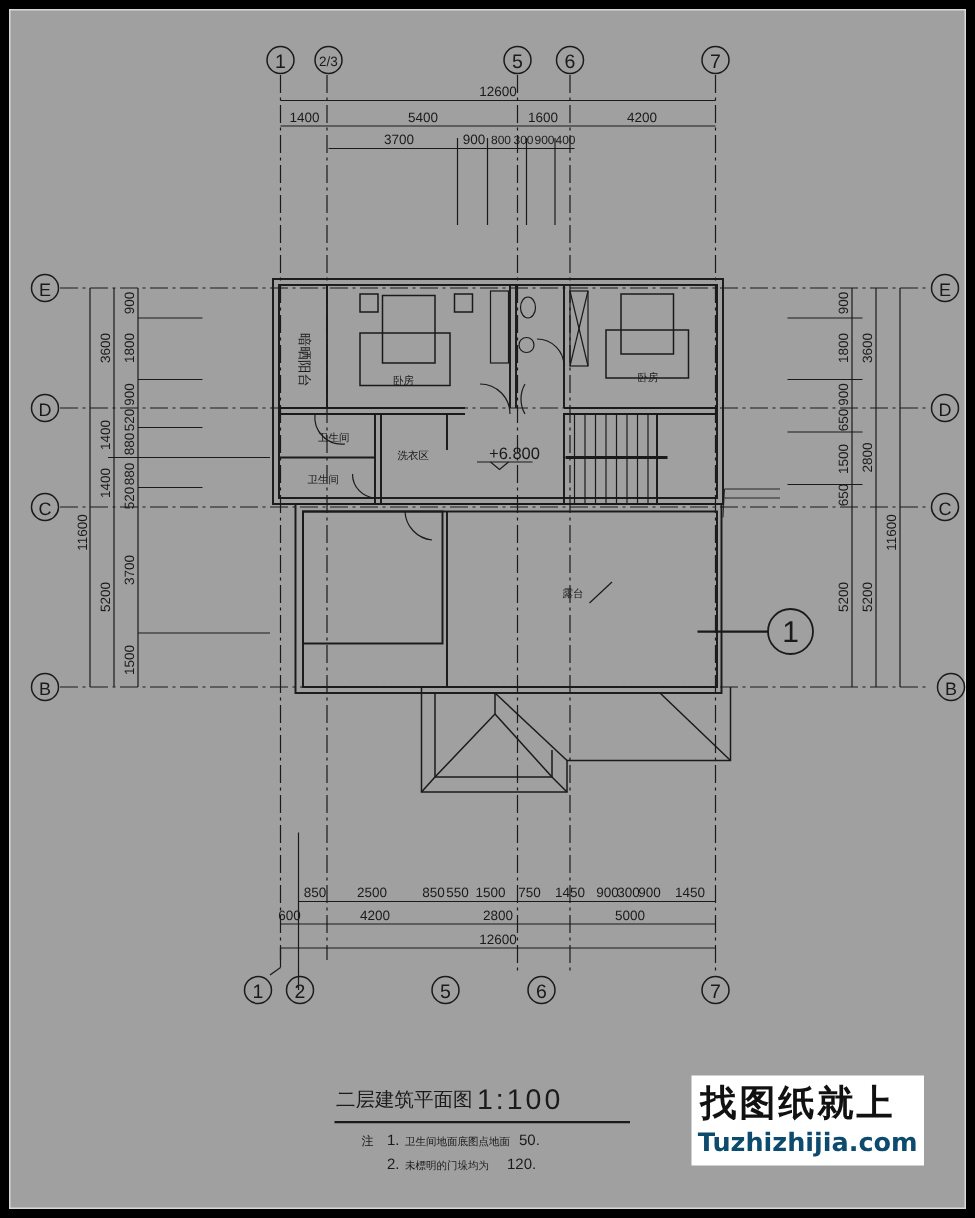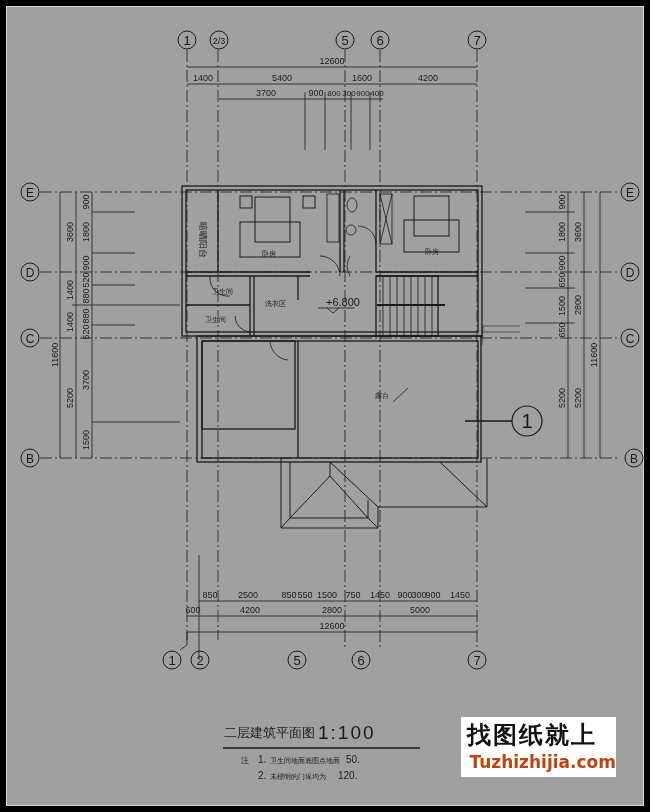--- a/index.html
+++ b/index.html
@@ -3,21 +3,21 @@
 <meta charset="utf-8">
 <style>
   html,body{margin:0;padding:0;background:#000;}
   body{width:650px;height:812px;position:relative;overflow:hidden;font-family:"DejaVu Sans",sans-serif;}
   #sheet{position:absolute;left:6px;top:6px;width:638px;height:800px;background:#a0a0a0;border:1px solid #d8d8d8;box-sizing:border-box;}
   svg{position:absolute;left:0;top:0;}
   .t{font-family:"Liberation Sans",sans-serif;fill:#1a1a1a;}
   .tv{font-family:"Liberation Sans",sans-serif;fill:#1a1a1a;font-size:9px;}
   #logo{position:absolute;left:461px;top:717px;width:155px;height:60px;background:#fff;}
   #logo .cn{position:absolute;left:0;top:2px;width:136px;text-align:right;font-family:"DejaVu Sans",sans-serif;font-weight:bold;font-size:24px;color:#111;letter-spacing:2px;}
-  #logo .en{position:absolute;left:0;top:35px;width:155px;text-align:right;font-family:"DejaVu Sans",sans-serif;font-weight:bold;font-size:17px;color:#c2410c;}
+  #logo .en{position:absolute;left:0;top:35px;width:155px;text-align:center;font-family:"DejaVu Sans",sans-serif;font-weight:bold;font-size:17px;color:#0c4a6e;}
 </style>
 </head>
 <body>
 
 <div id="sheet"></div>
 
 <svg width="650" height="812" viewBox="0 0 650 812" stroke="#1a1a1a" fill="none">
 
   <g stroke-width="0.8" stroke-dasharray="12 3 2 3">
     <line x1="187" y1="50" x2="187" y2="640"></line>

